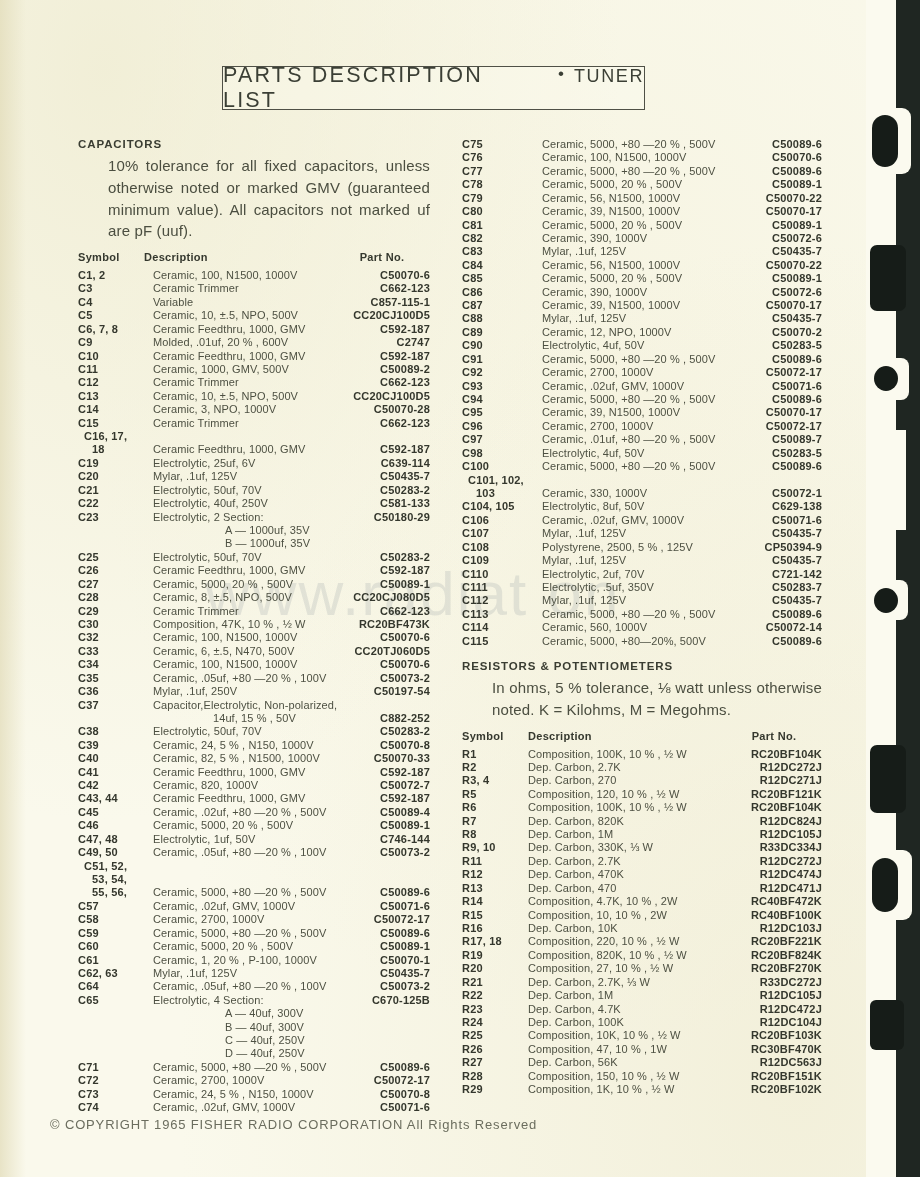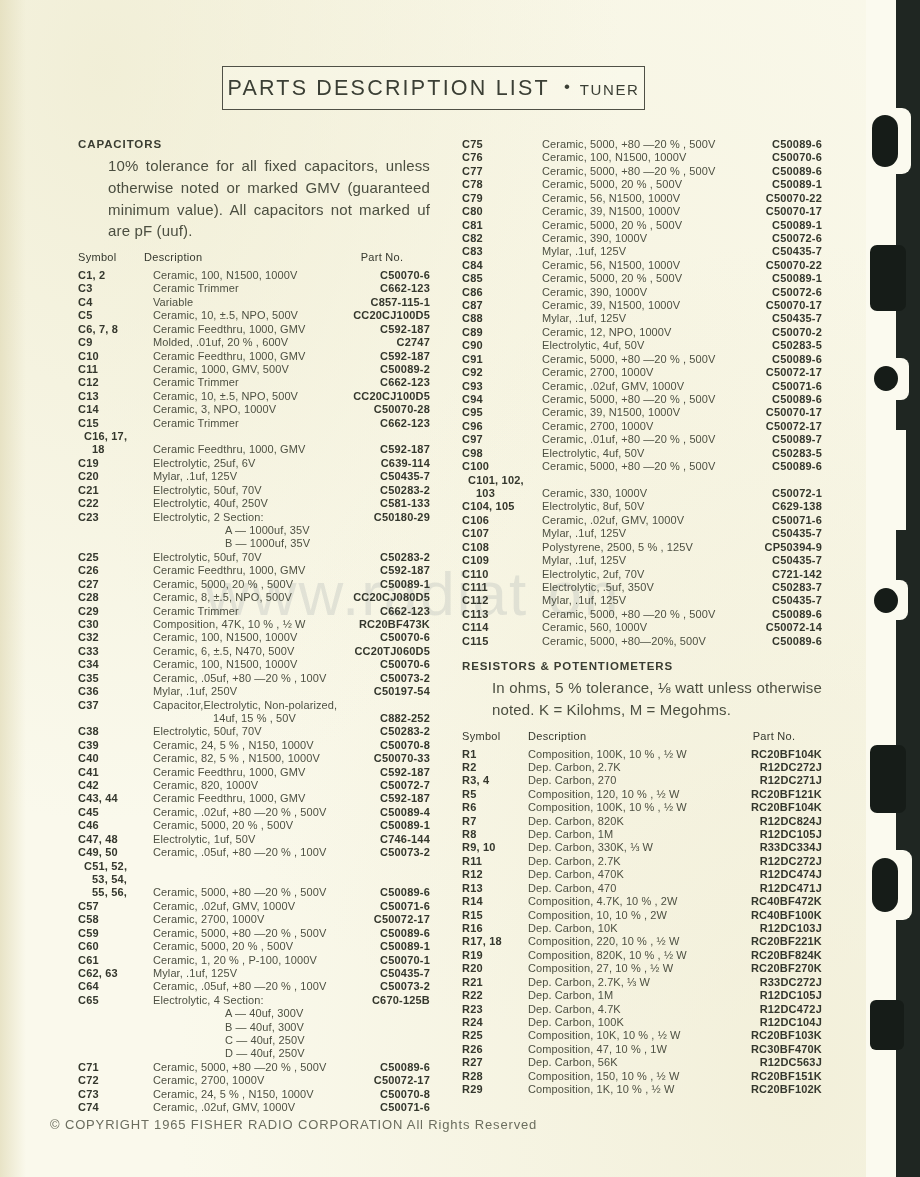--- a/index.html
+++ b/index.html
@@ -57,21 +57,21 @@
     display:flex;align-items:baseline;gap:0;
     color:#3b3f35;
   }
   .title-main{
     font-size:21.5px;letter-spacing:2.2px;font-weight:400;
   }
   .title-dot{
     font-size:17px;margin:0 10px 0 14px;position:relative;top:-3px;
   }
   .title-sub{
-    font-size:15px;letter-spacing:1.6px;
+    font-size:18px;letter-spacing:1.6px;
   }
   
   .col{
     position:absolute;
     color:#46483c;
   }
   #col-left{left:78px;top:138px;width:352px;}
   #col-right{left:462px;top:138px;width:360px;}
 
   .sect-head{
@@ -85,21 +85,21 @@
     font-size:15px;
     line-height:1.45;
     text-align:justify;
     color:#4b4e40;
     margin:0 0 9px 30px;
     letter-spacing:.15px;
   }
   .colhead{
     display:flex;
     font-size:11px;
-    font-weight:normal;
+    font-weight:bold;
     color:#35382e;
     margin-bottom:6px;
     letter-spacing:.3px;
   }
   .colhead .h-sym{width:66px;}
   .colhead .h-desc{flex:1;}
   .colhead .h-part{width:96px;text-align:center;}
 
   table.parts{
     border-collapse:collapse;

